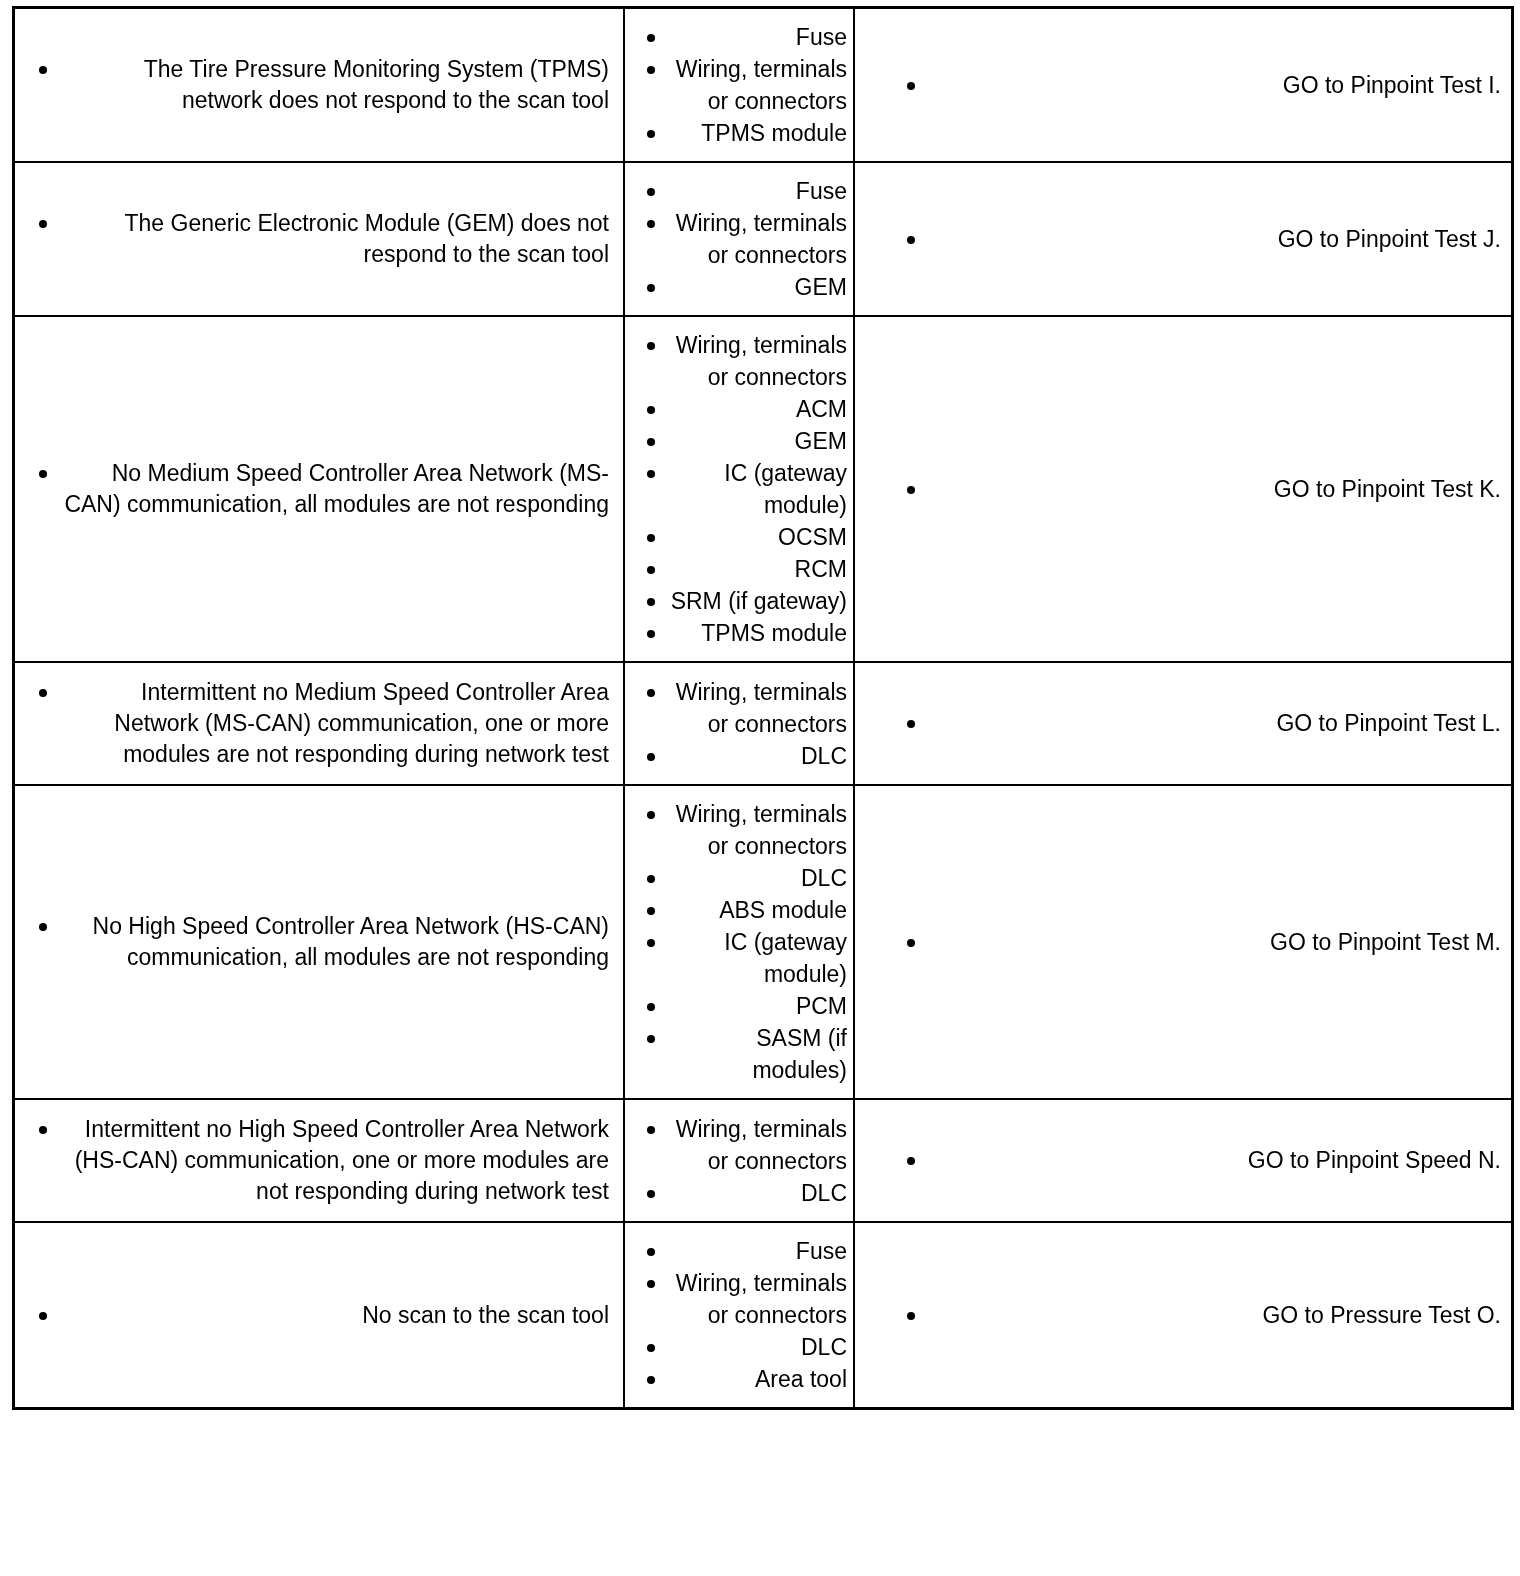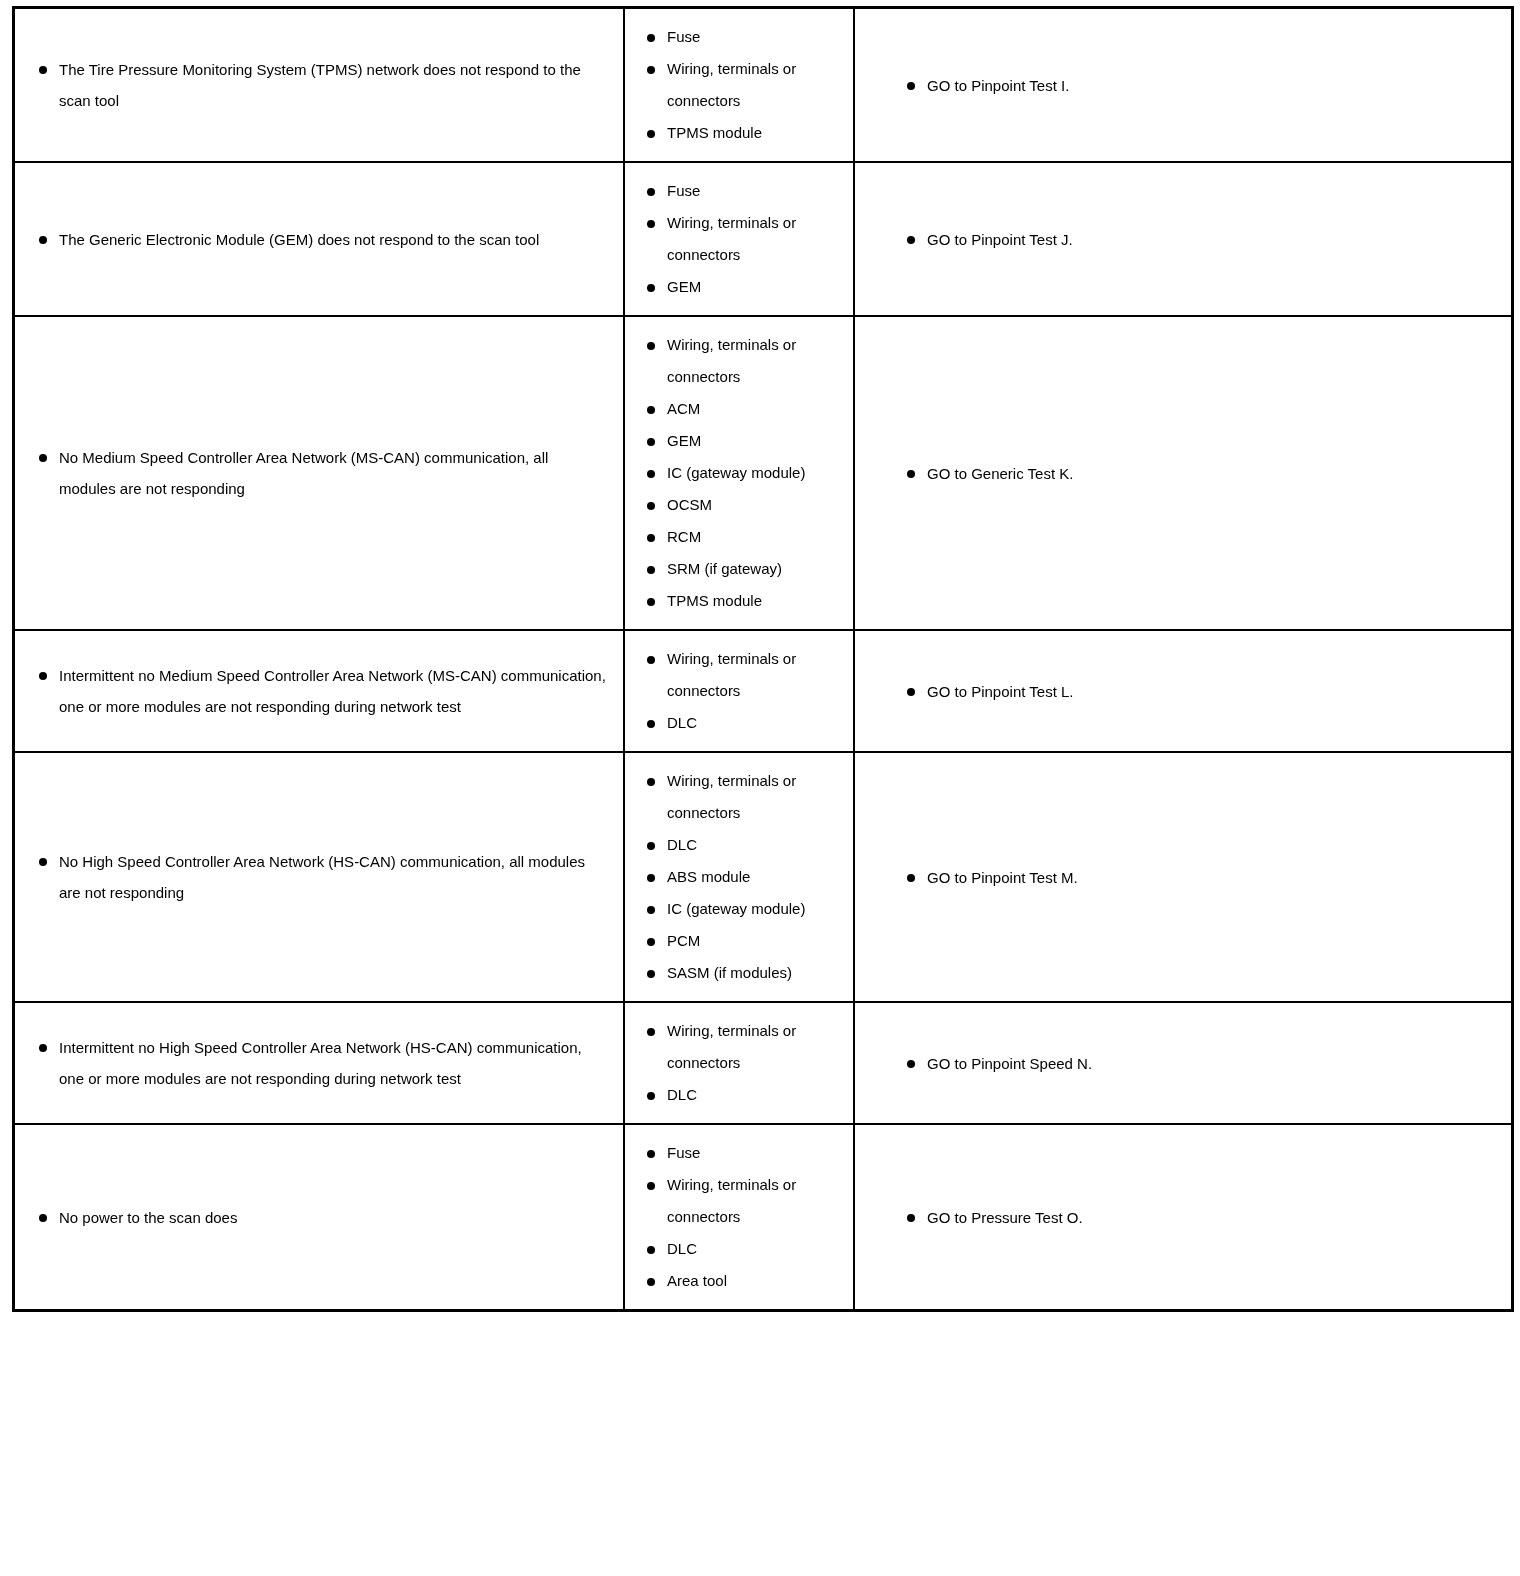--- a/index.html
+++ b/index.html
@@ -36,22 +36,23 @@
 
   ul.blist {
     list-style: none;
     margin: 0;
     padding: 0;
   }
   ul.blist li {
     position: relative;
     padding-left: 34px;
     margin: 0 0 0 0;
-    font-size: 15px;
+    font-size: 23px;
     line-height: 31px;
+    text-align: right;
   }
   ul.blist li::before {
     content: "";
     position: absolute;
     left: 14px;
     top: 12px;
     width: 8px;
     height: 8px;
     background: #000000;
     border-radius: 50%;
@@ -140,21 +141,21 @@
               <li>OCSM</li>
               <li>RCM</li>
               <li>SRM (if gateway)</li>
               <li>TPMS module</li>
             </ul>
           </div>
         </td>
         <td class="col-action">
           <div class="cell-pad-act">
             <ul class="blist">
-              <li>GO to Generic Test K.</li>
+              <li>GO to Pinpoint Test K.</li>
             </ul>
           </div>
         </td>
       </tr>
 
       <tr>
         <td class="col-condition">
           <div class="cell-pad-cond">
             <ul class="blist">
               <li>Intermittent no Medium Speed Controller Area Network (MS-CAN) communication, one or more modules are not responding during network test</li>
@@ -229,21 +230,21 @@
               <li>GO to Pinpoint Speed N.</li>
             </ul>
           </div>
         </td>
       </tr>
 
       <tr>
         <td class="col-condition">
           <div class="cell-pad-cond">
             <ul class="blist">
-              <li>No power to the scan does</li>
+              <li>No scan to the scan tool</li>
             </ul>
           </div>
         </td>
         <td class="col-causes">
           <div class="cell-pad-cause">
             <ul class="blist cause">
               <li>Fuse</li>
               <li>Wiring, terminals or connectors</li>
               <li>DLC</li>
               <li>Area tool</li>

